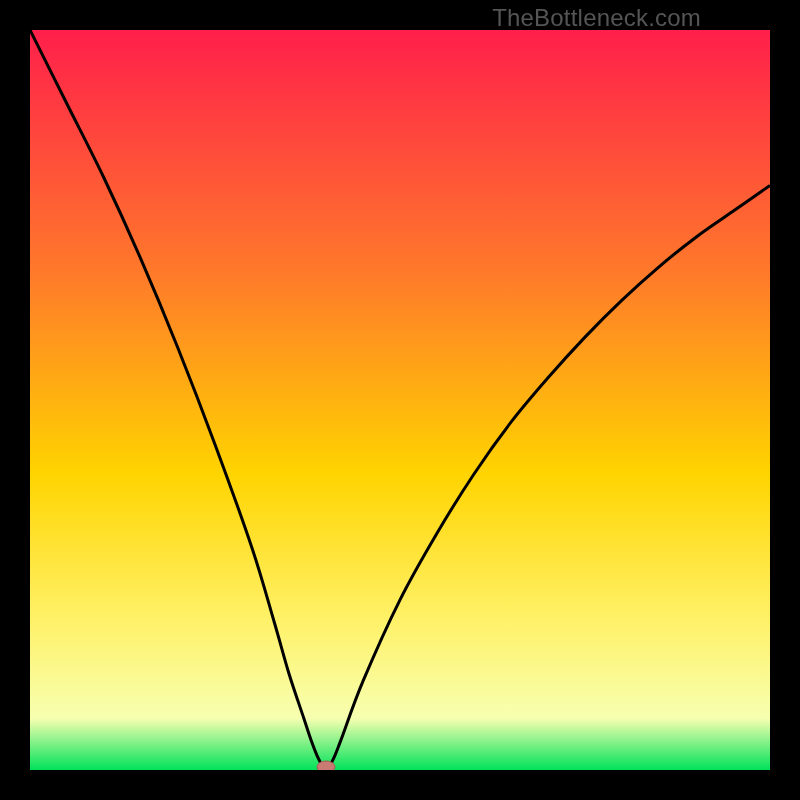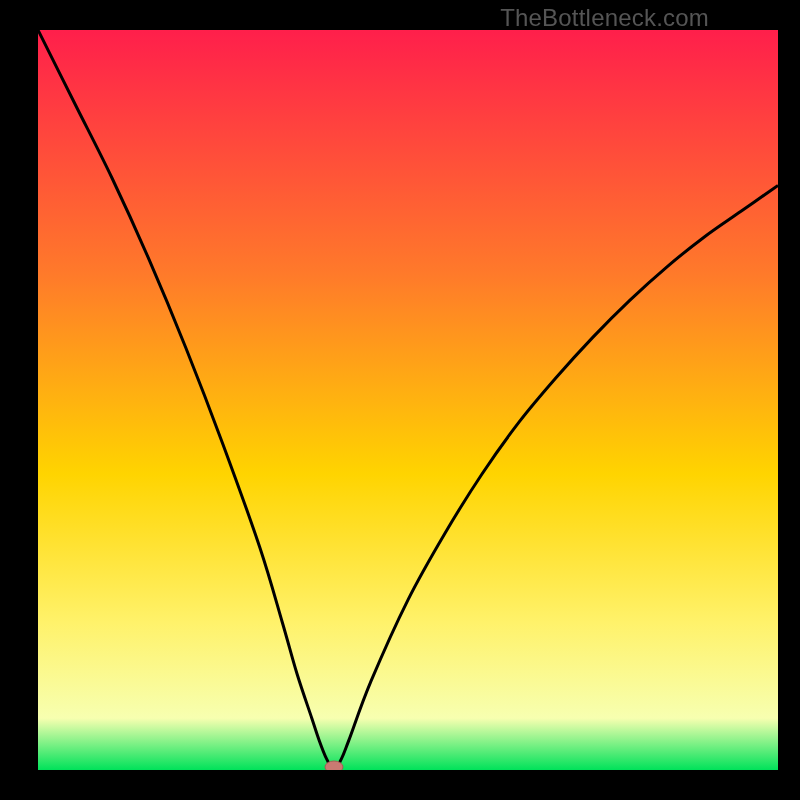--- a/index.html
+++ b/index.html
@@ -5,21 +5,21 @@
   html, body {
     margin: 0;
     padding: 0;
     width: 800px;
     height: 800px;
     background: #000;
     overflow: hidden;
   }
   .frame {
     position: absolute;
-    left: 8px; top: 0;
+    left: 0; top: 0;
     width: 717px; height: 800px;
     background: #000;
   }
   .watermark {
     position: absolute;
     top: 4px;
     right: 16px;
     color: #555;
     font-family: Arial, Helvetica, sans-serif;
     font-size: 24px;

